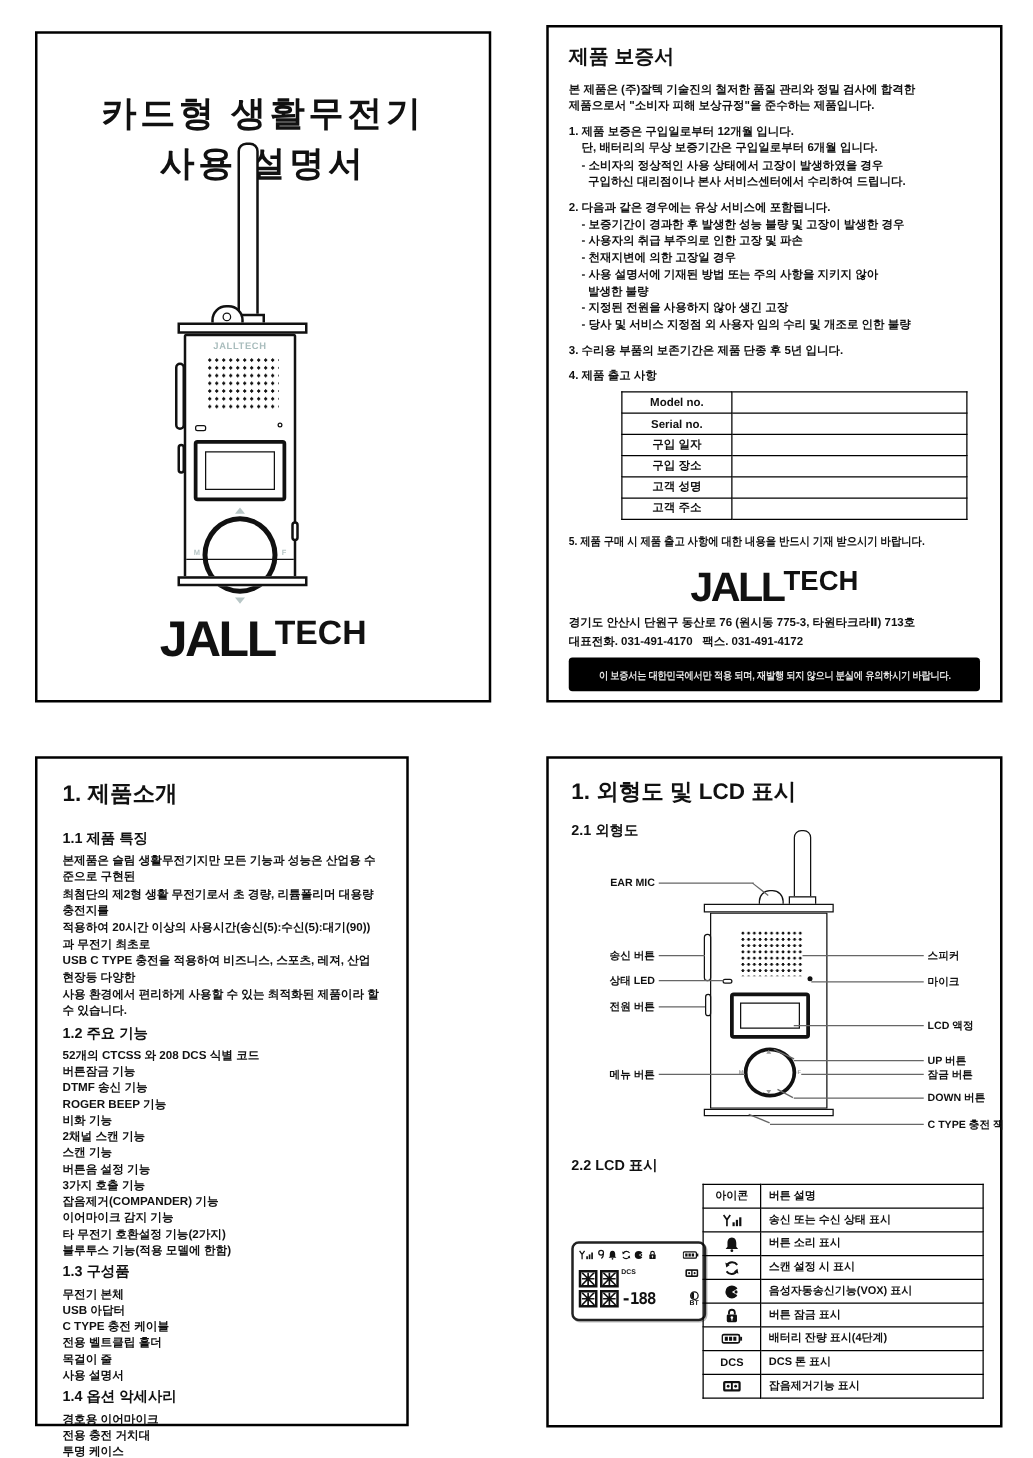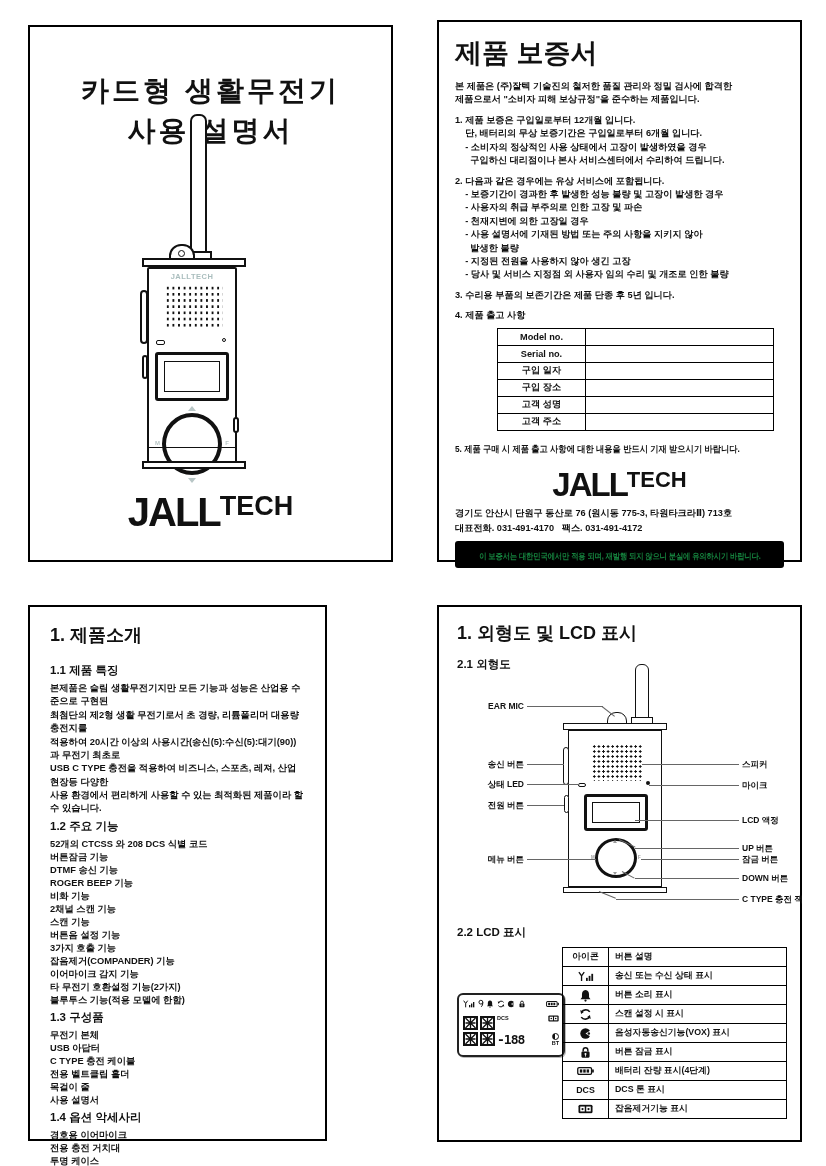--- a/index.html
+++ b/index.html
@@ -29,31 +29,31 @@
   .tri.up{border-bottom:5px solid #b8c6c6;}
   .tri.dn{border-top:5px solid #b8c6c6;}
   .knob-letter{font-size:6px;font-weight:800;color:#b8c6c6;}
   .logo{display:flex;align-items:flex-start;justify-content:center;line-height:1;}
   .logo .jall{font-weight:900;letter-spacing:-2px;}
   .logo .tech{font-weight:900;letter-spacing:0;}
   .logo-lg .jall{font-size:40px;}  .logo-lg .tech{font-size:27px;margin-top:1px;}
   .logo-md .jall{font-size:33px;}  .logo-md .tech{font-size:22px;margin-top:1px;}
 
   
-  #warranty h1{margin:0 0 9px;font-size:27px;font-weight:900;}
+  #warranty h1{margin:0 0 9px;font-size:16px;font-weight:900;}
   .para{font-size:9.2px;font-weight:700;line-height:1.46;white-space:pre-wrap;}
   .gap{margin-top:7px;}
   .w-table{border-collapse:collapse;margin:5px 0 4px 42px;}
   .w-table td{border:1.2px solid #000;height:17px;font-size:9.2px;font-weight:700;padding:0 4px;box-sizing:border-box;}
   .w-table .t-label{width:88px;text-align:center;}
   .w-table .t-value{width:188px;}
   .one-line{white-space:nowrap;display:inline-block;transform:scaleX(.9);transform-origin:left center;font-size:9.2px;font-weight:700;}
   .w-logo{margin-top:12px;}
   .address{margin-top:5px;font-size:9.2px;font-weight:700;line-height:1.65;white-space:pre-wrap;}
-  .banner{margin-top:5px;background:#000;color:#15803d;border-radius:3px;text-align:center;padding:4px 0 5px;}
+  .banner{margin-top:5px;background:#000;color:#e5e5e5;border-radius:3px;text-align:center;padding:4px 0 5px;}
   .banner span{display:inline-block;font-size:8.4px;font-weight:800;white-space:nowrap;
     transform:scaleX(.88);transform-origin:center;letter-spacing:-.2px;}
 
   
   #introp h2{margin:0 0 16px;font-size:18px;font-weight:900;}
   #introp h3{margin:3px 0 4px;font-size:11.5px;font-weight:800;}
   .body-txt{font-size:9.3px;font-weight:700;line-height:1.44;white-space:pre-wrap;}
   .line-item{font-size:9.3px;font-weight:700;line-height:1.4;}
 
   

